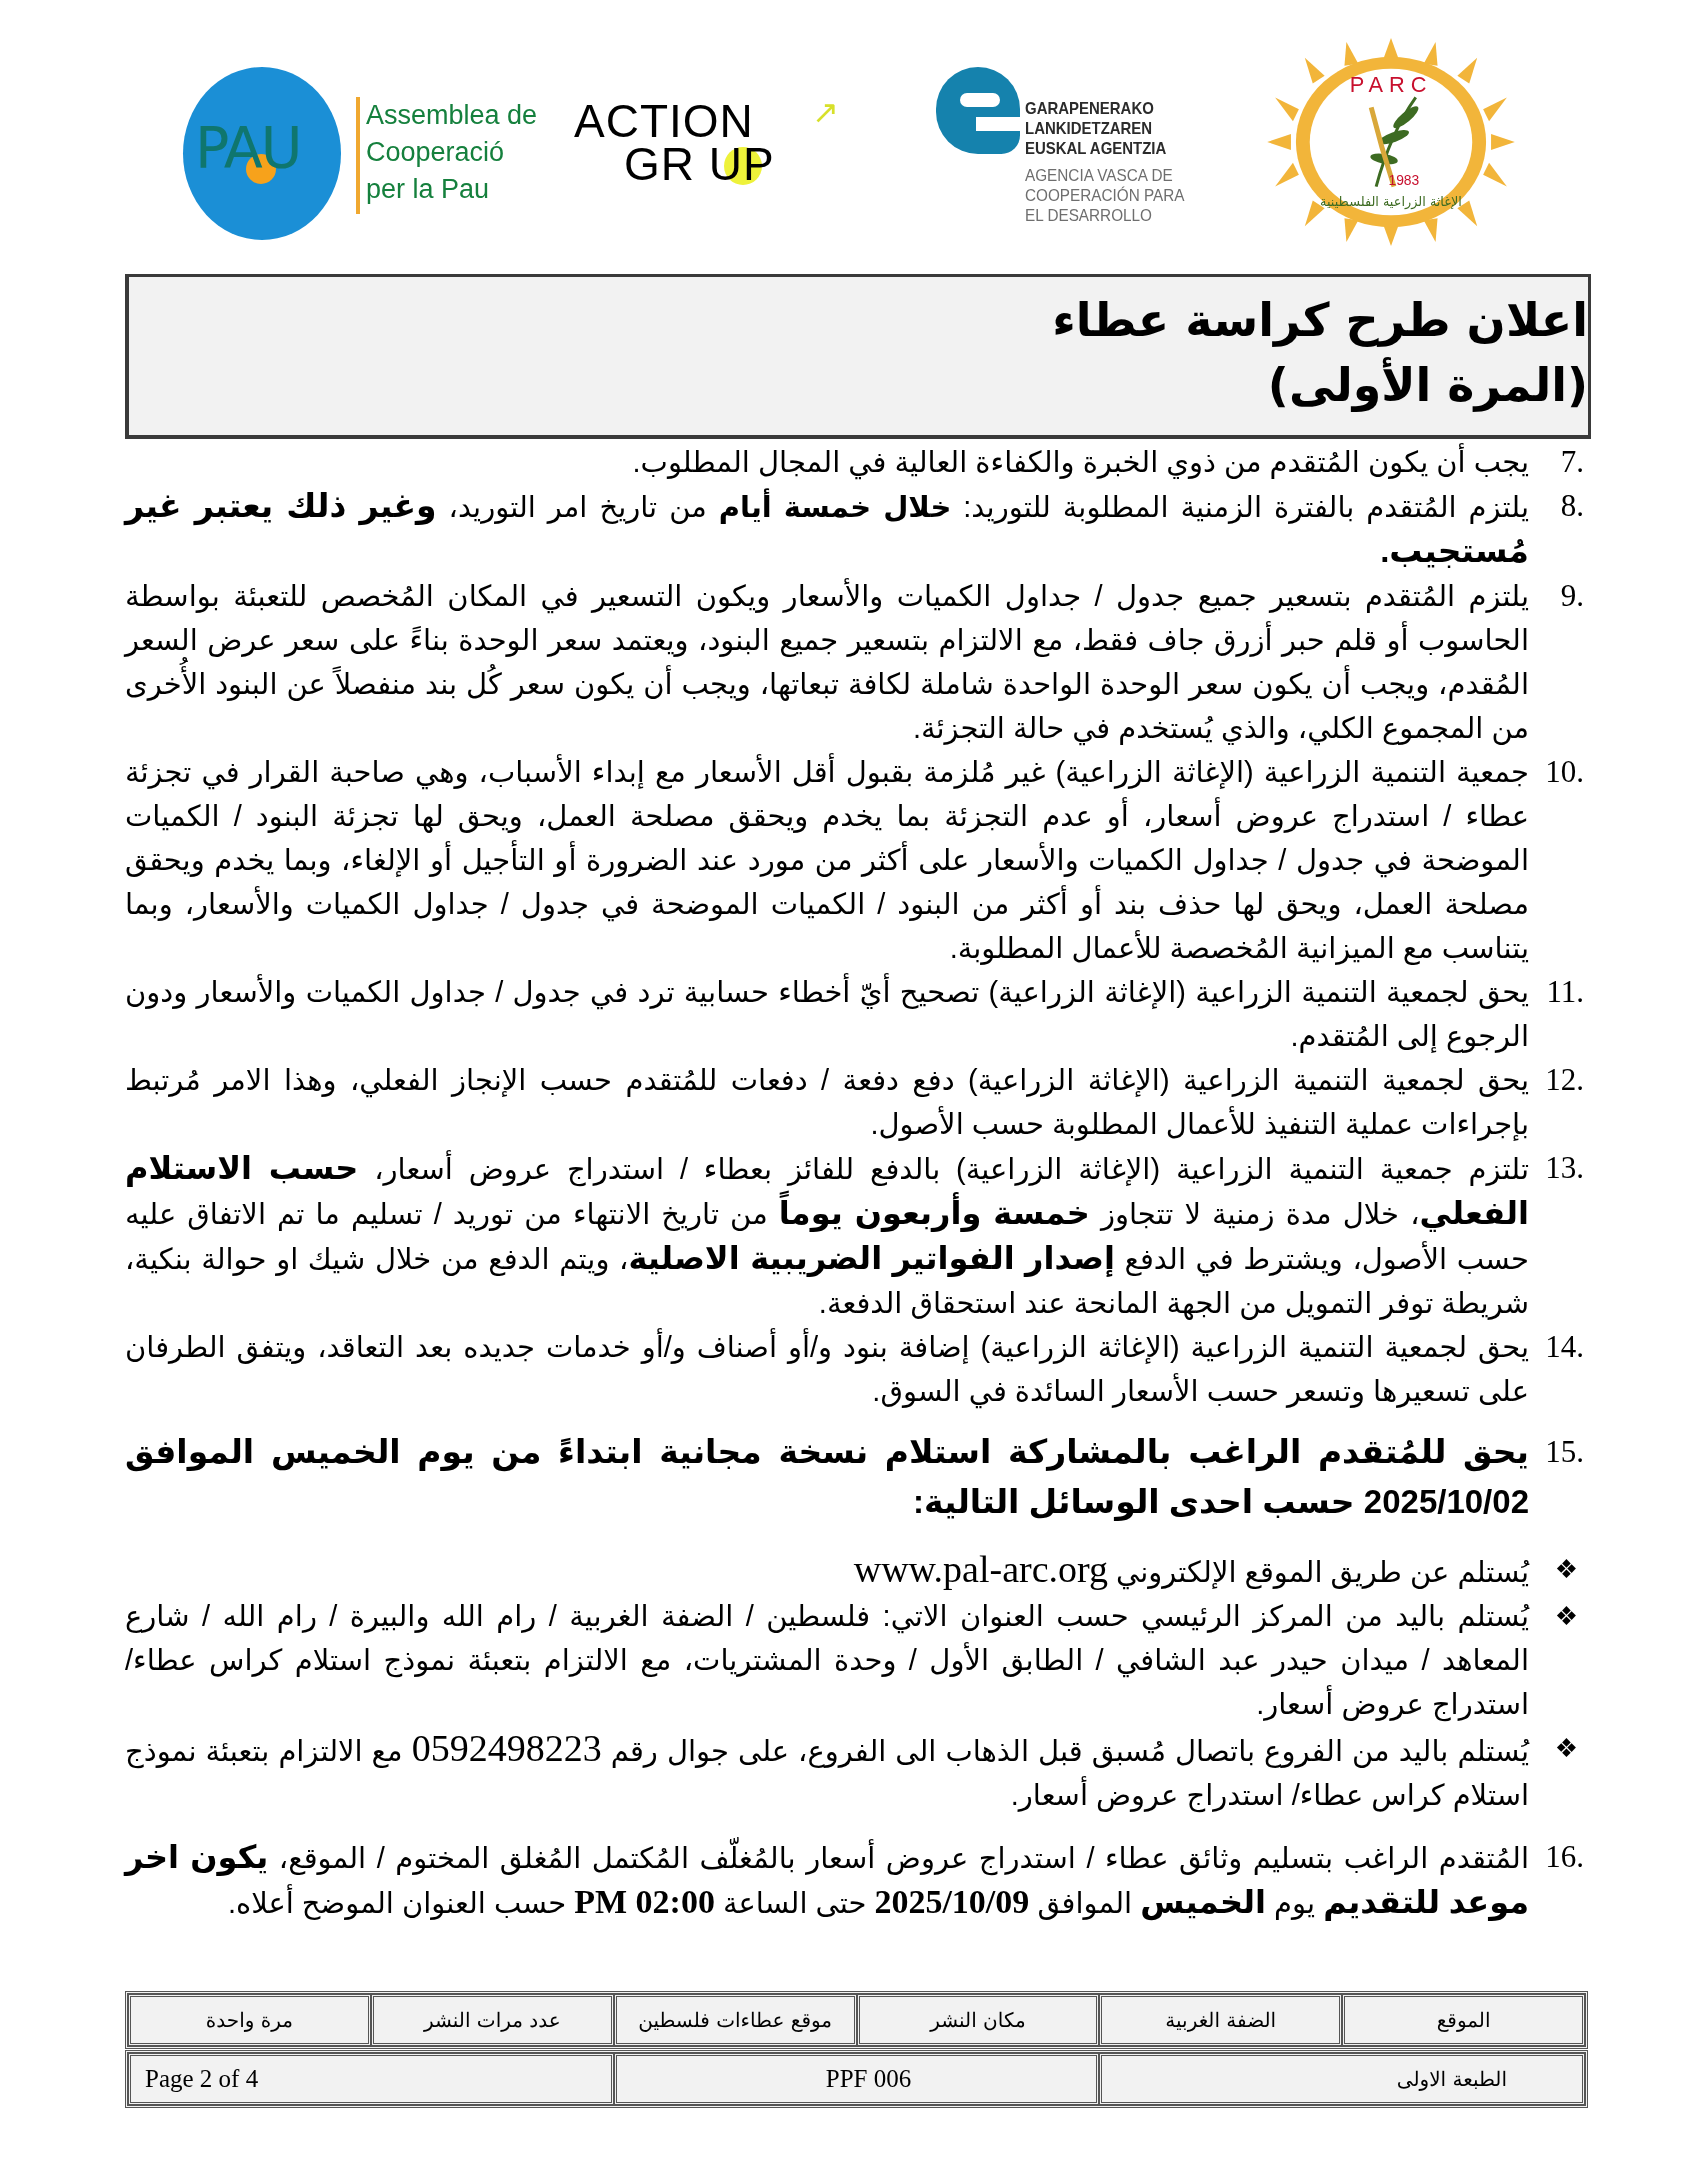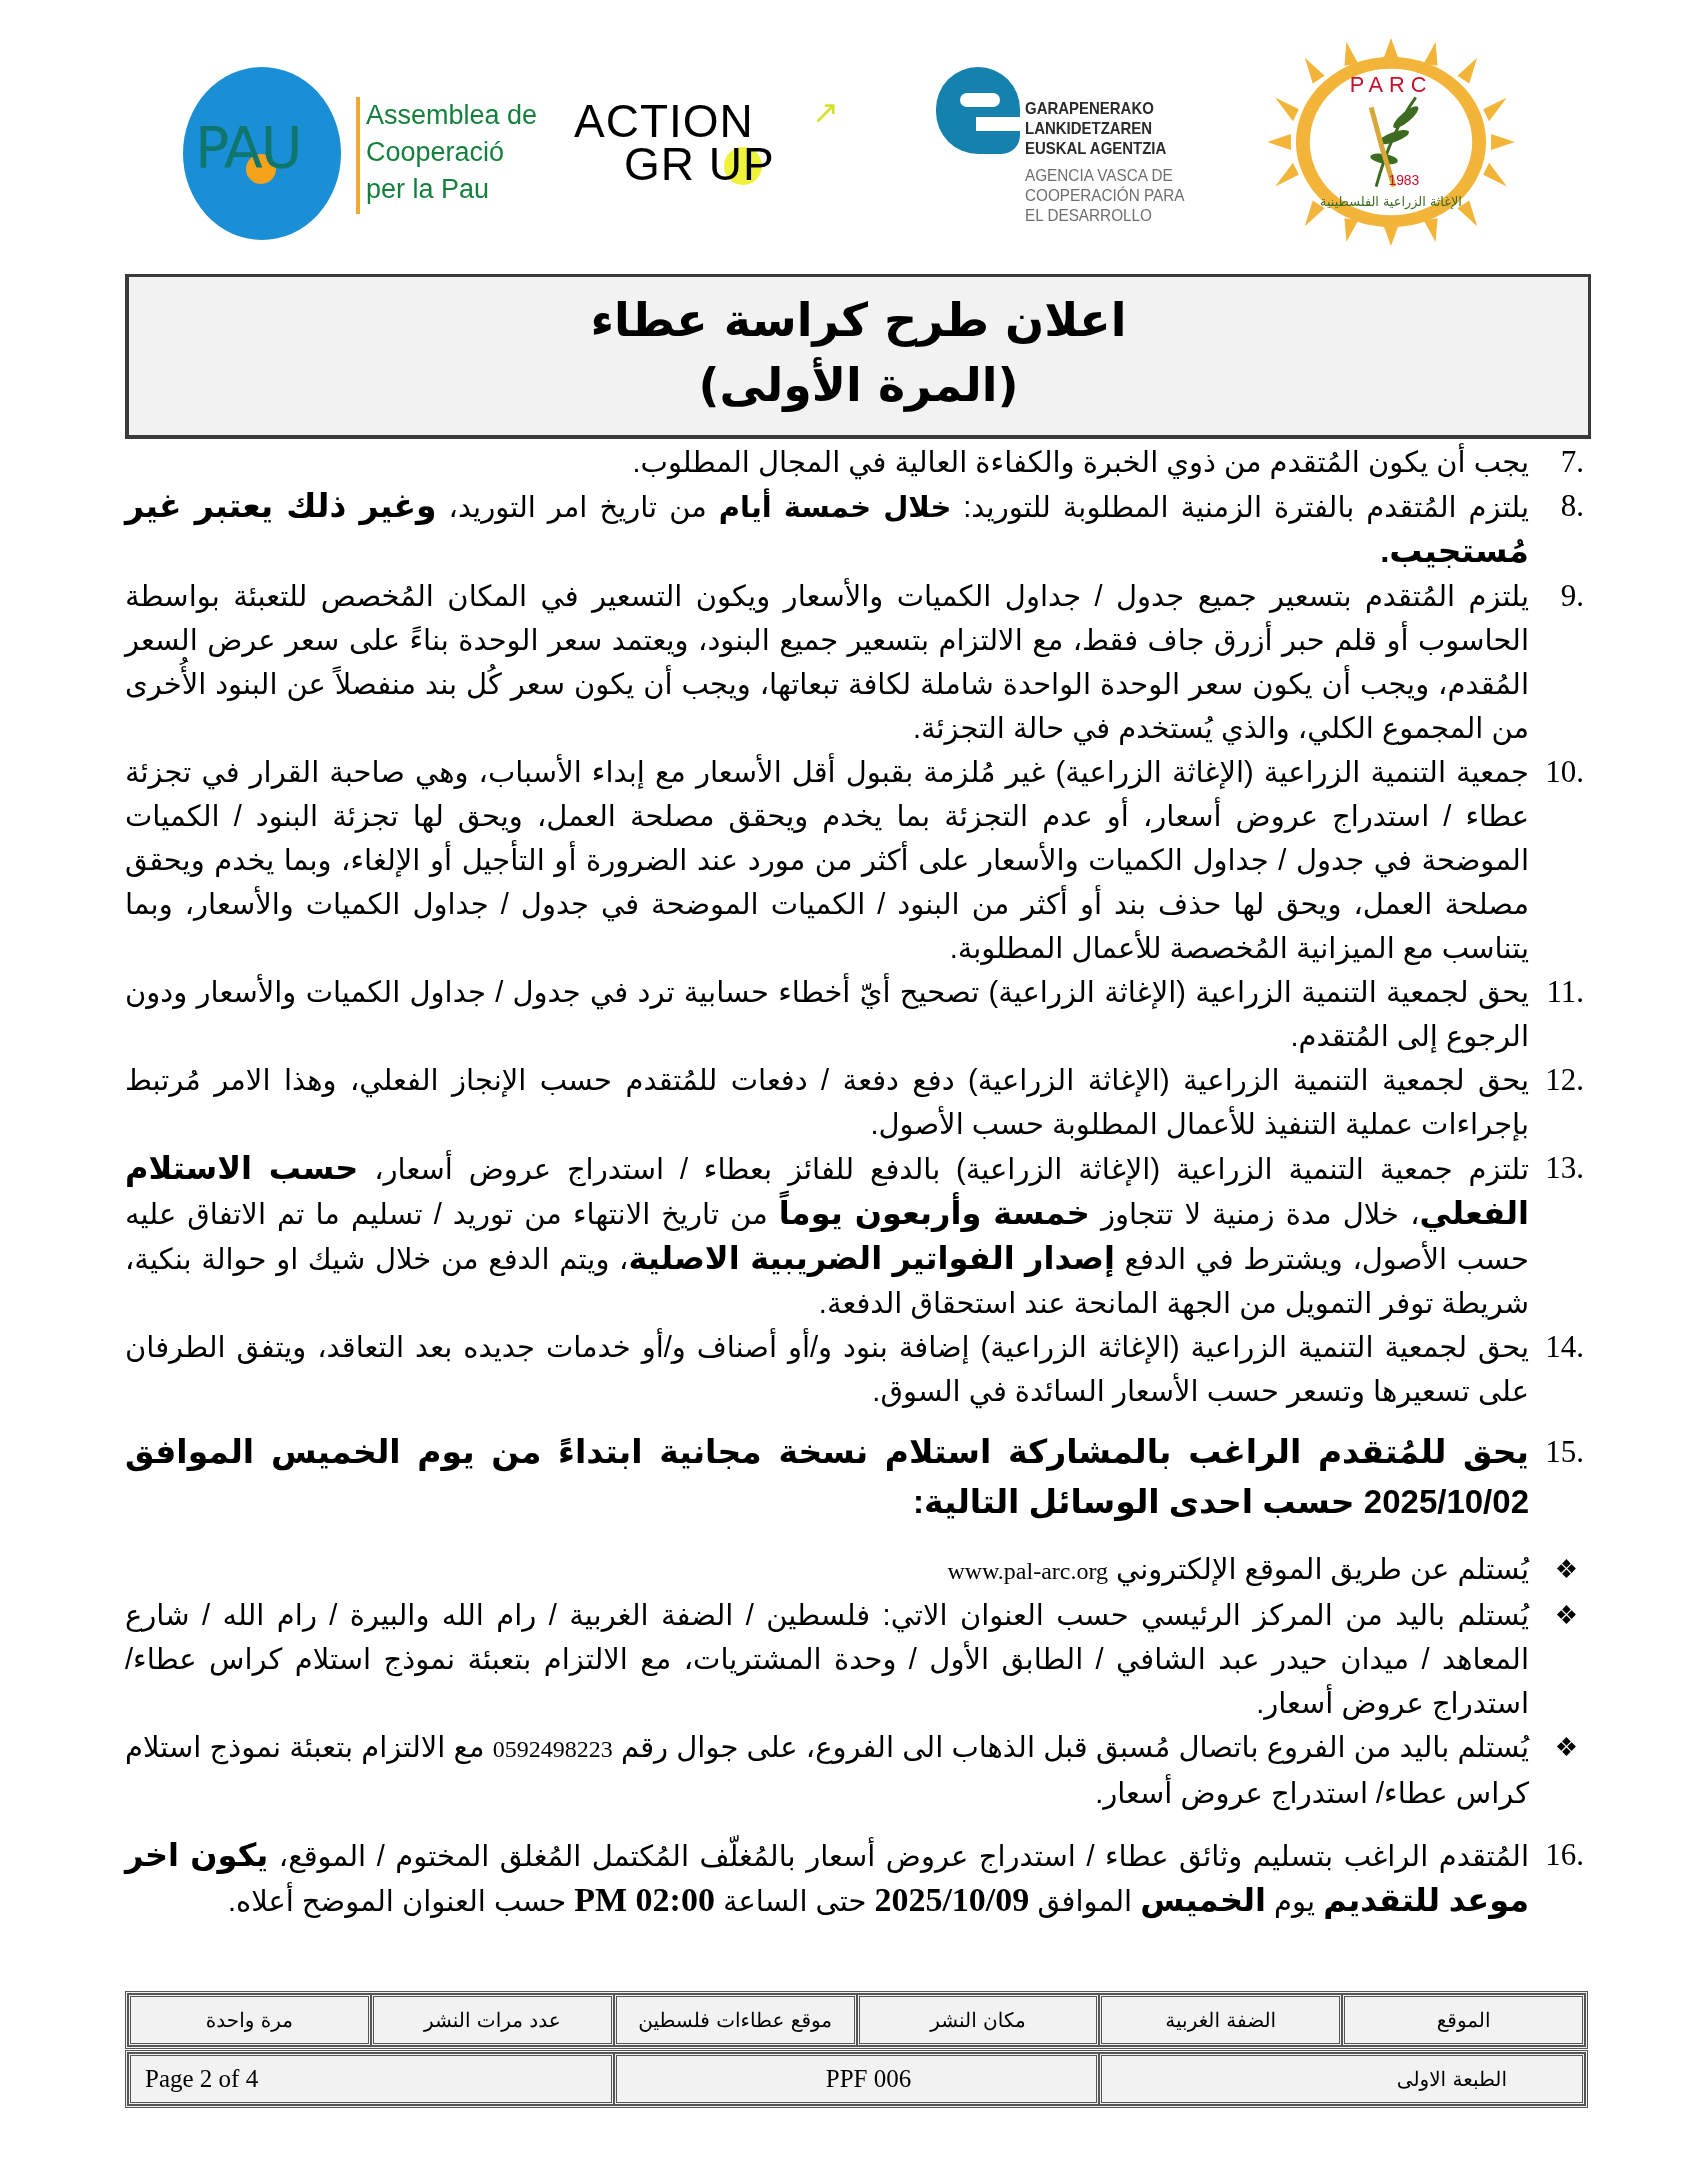--- a/index.html
+++ b/index.html
@@ -26,34 +26,34 @@
   .eg-mark-inner { position:absolute; left:24px; top:26px; width:40px; height:14px; background:#fff; border-radius:7px; }
   .eg-mark-cut { position:absolute; left:40px; top:50px; width:50px; height:14px; background:#fff; }
   .eg-t1 { position:absolute; left:89px; top:32px; font-size:17px; line-height:20px; color:#2b2b2b; font-weight:bold; white-space:nowrap; font-family:"Liberation Sans", sans-serif; transform:scaleX(0.88); transform-origin:left; }
   .eg-t2 { position:absolute; left:89px; top:99px; font-size:17px; line-height:20px; color:#6e6e6e; white-space:nowrap; font-family:"Liberation Sans", sans-serif; transform:scaleX(0.9); transform-origin:left; }
 
   .parc { left:1247px; top:38px; width:287px; height:208px; }
   .parc-sun { position:absolute; left:20px; top:0; width:248px; height:208px; }
 
   
   .title-box { position:absolute; left:125px; top:274px; width:1459px; height:158px; border:3px solid #3a3a3a; border-left-width:4px; border-bottom-width:4px; background:#f2f2f2; box-sizing:content-box; }
-  .title-l1, .title-l2 { position:absolute; left:0; right:0; text-align:center; direction:rtl; font-family:"DejaVu Sans", sans-serif; font-weight:bold; font-size:46px; }
+  .title-l1, .title-l2 { position:absolute; left:0; right:0; direction:rtl; font-family:"DejaVu Sans", sans-serif; font-weight:bold; font-size:46px; }
   .title-l1 { top:16px; }
   .title-l2 { top:81px; }
 
   
   .content { position:absolute; left:125px; top:440px; width:1459px; direction:rtl; font-size:29px; line-height:44px; }
   .item { position:relative; padding-right:55px; text-align:justify; }
   .num { position:absolute; right:0; top:0; font-family:"Liberation Serif", serif; font-size:31px; direction:ltr; }
   .b { font-weight:bold; }
   .item-15 { font-weight:bold; font-size:33px; line-height:50px; margin-top:14px; }
   .bullets { margin-top:20px; }
   .bullet { position:relative; padding-right:55px; text-align:justify; }
   .bullet-icon { position:absolute; right:6px; top:0; font-size:26px; }
-  .latin { font-family:"Liberation Serif", serif; font-size:24px; }
+  .latin { font-family:"Liberation Serif", serif; font-size:38px; }
   .item-16 { margin-top:18px; }
   .big-serif { font-family:"Liberation Serif", serif; font-weight:bold; font-size:34px; }
 
   
   .ftable { position:absolute; left:125px; width:1463px; border:3px double #555; border-collapse:separate; border-spacing:0; background:#f2f2f2; table-layout:fixed; }
   .ftable td { border:3px double #555; font-family:"DejaVu Serif", serif; font-size:20px; text-align:center; direction:rtl; padding:0; height:46px; }
   .ft1 { top:1991px; }
   .ft2 { top:2050px; }
   .ft2 td { font-family:"Liberation Serif", serif; font-size:25px;padding-left:24px; }
   .ft2 td.page { text-align:left; padding-left:14px; direction:ltr; }

